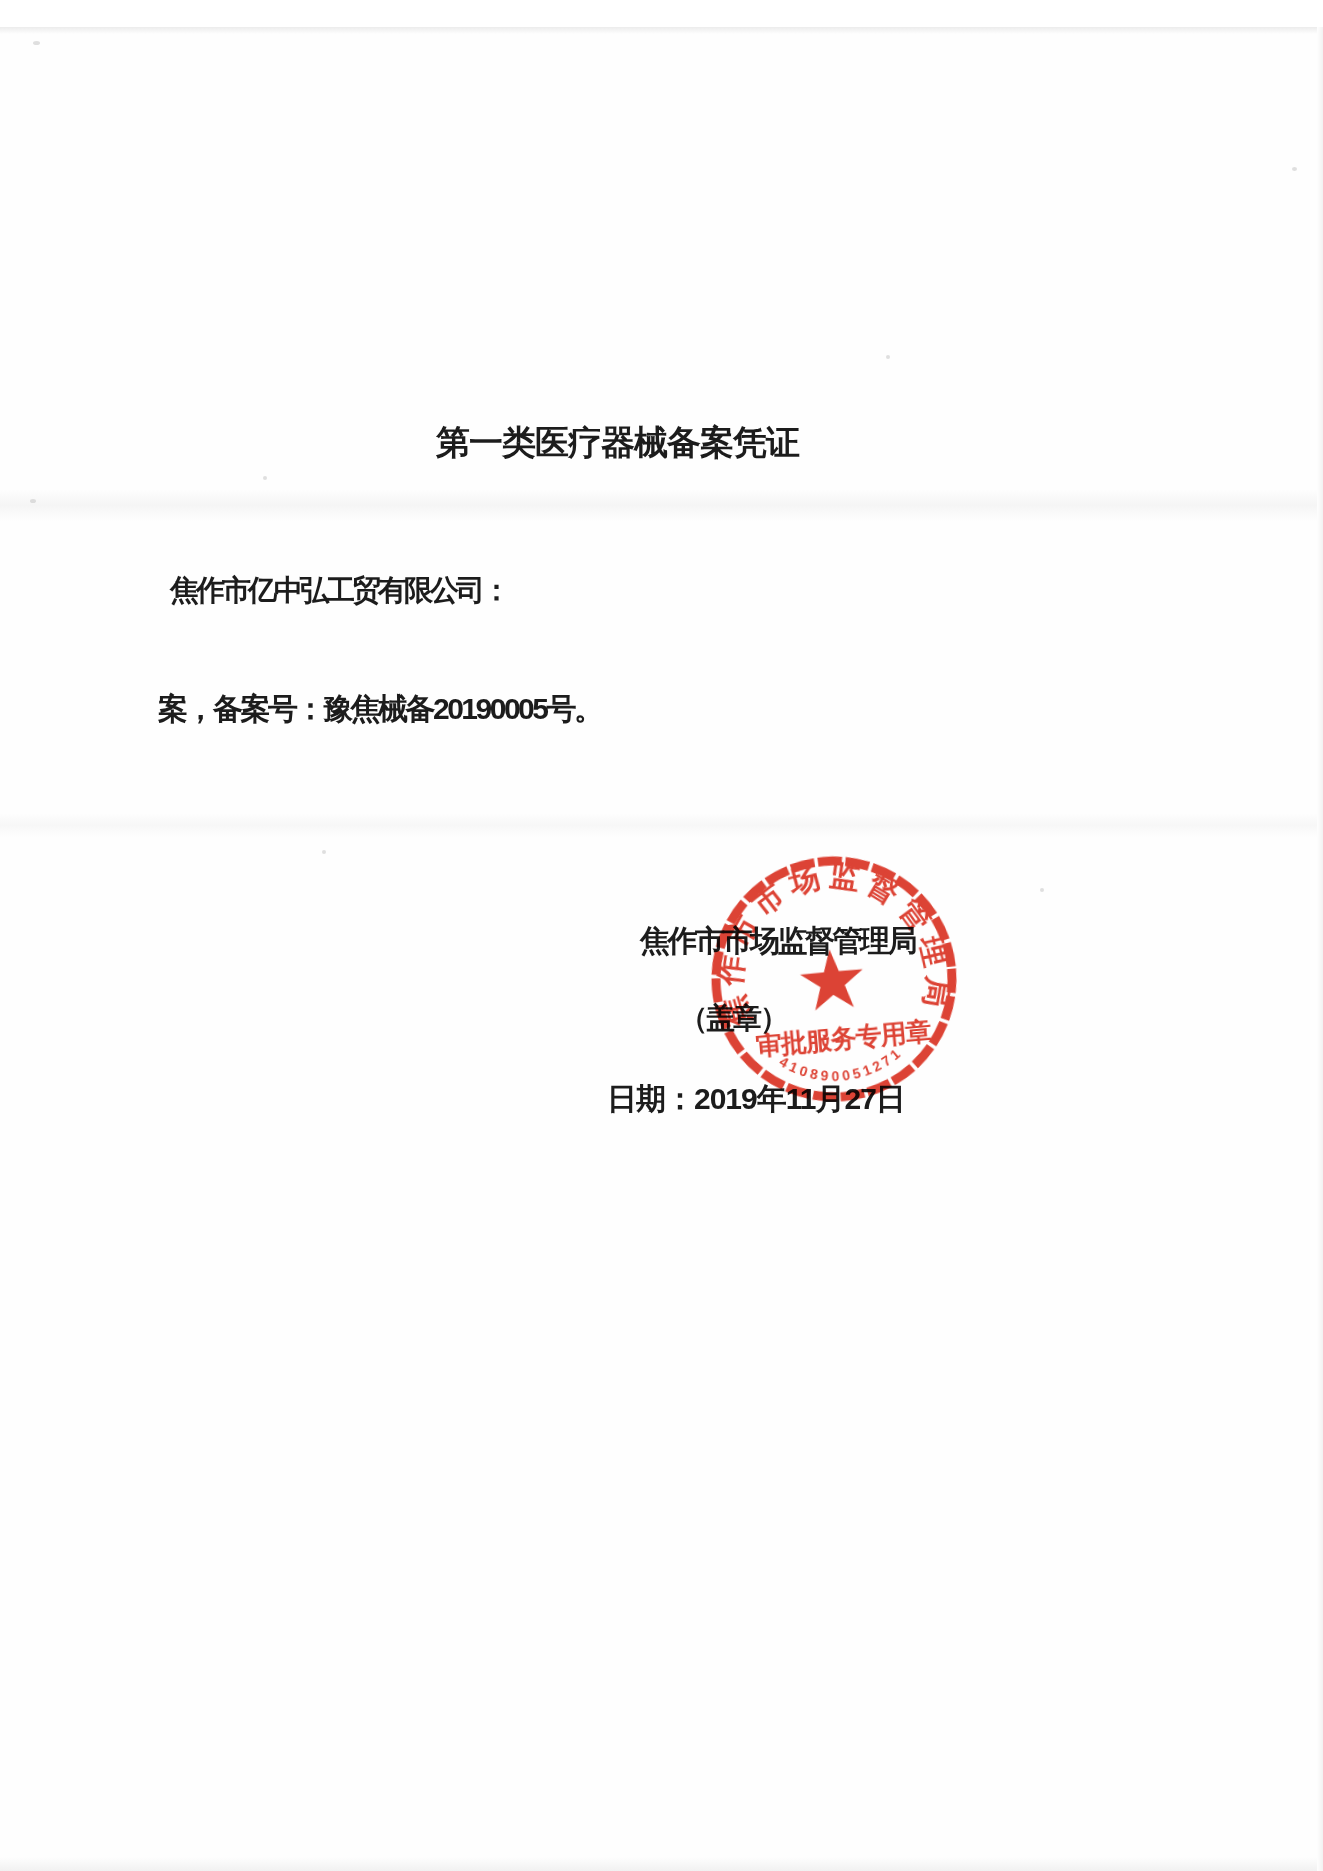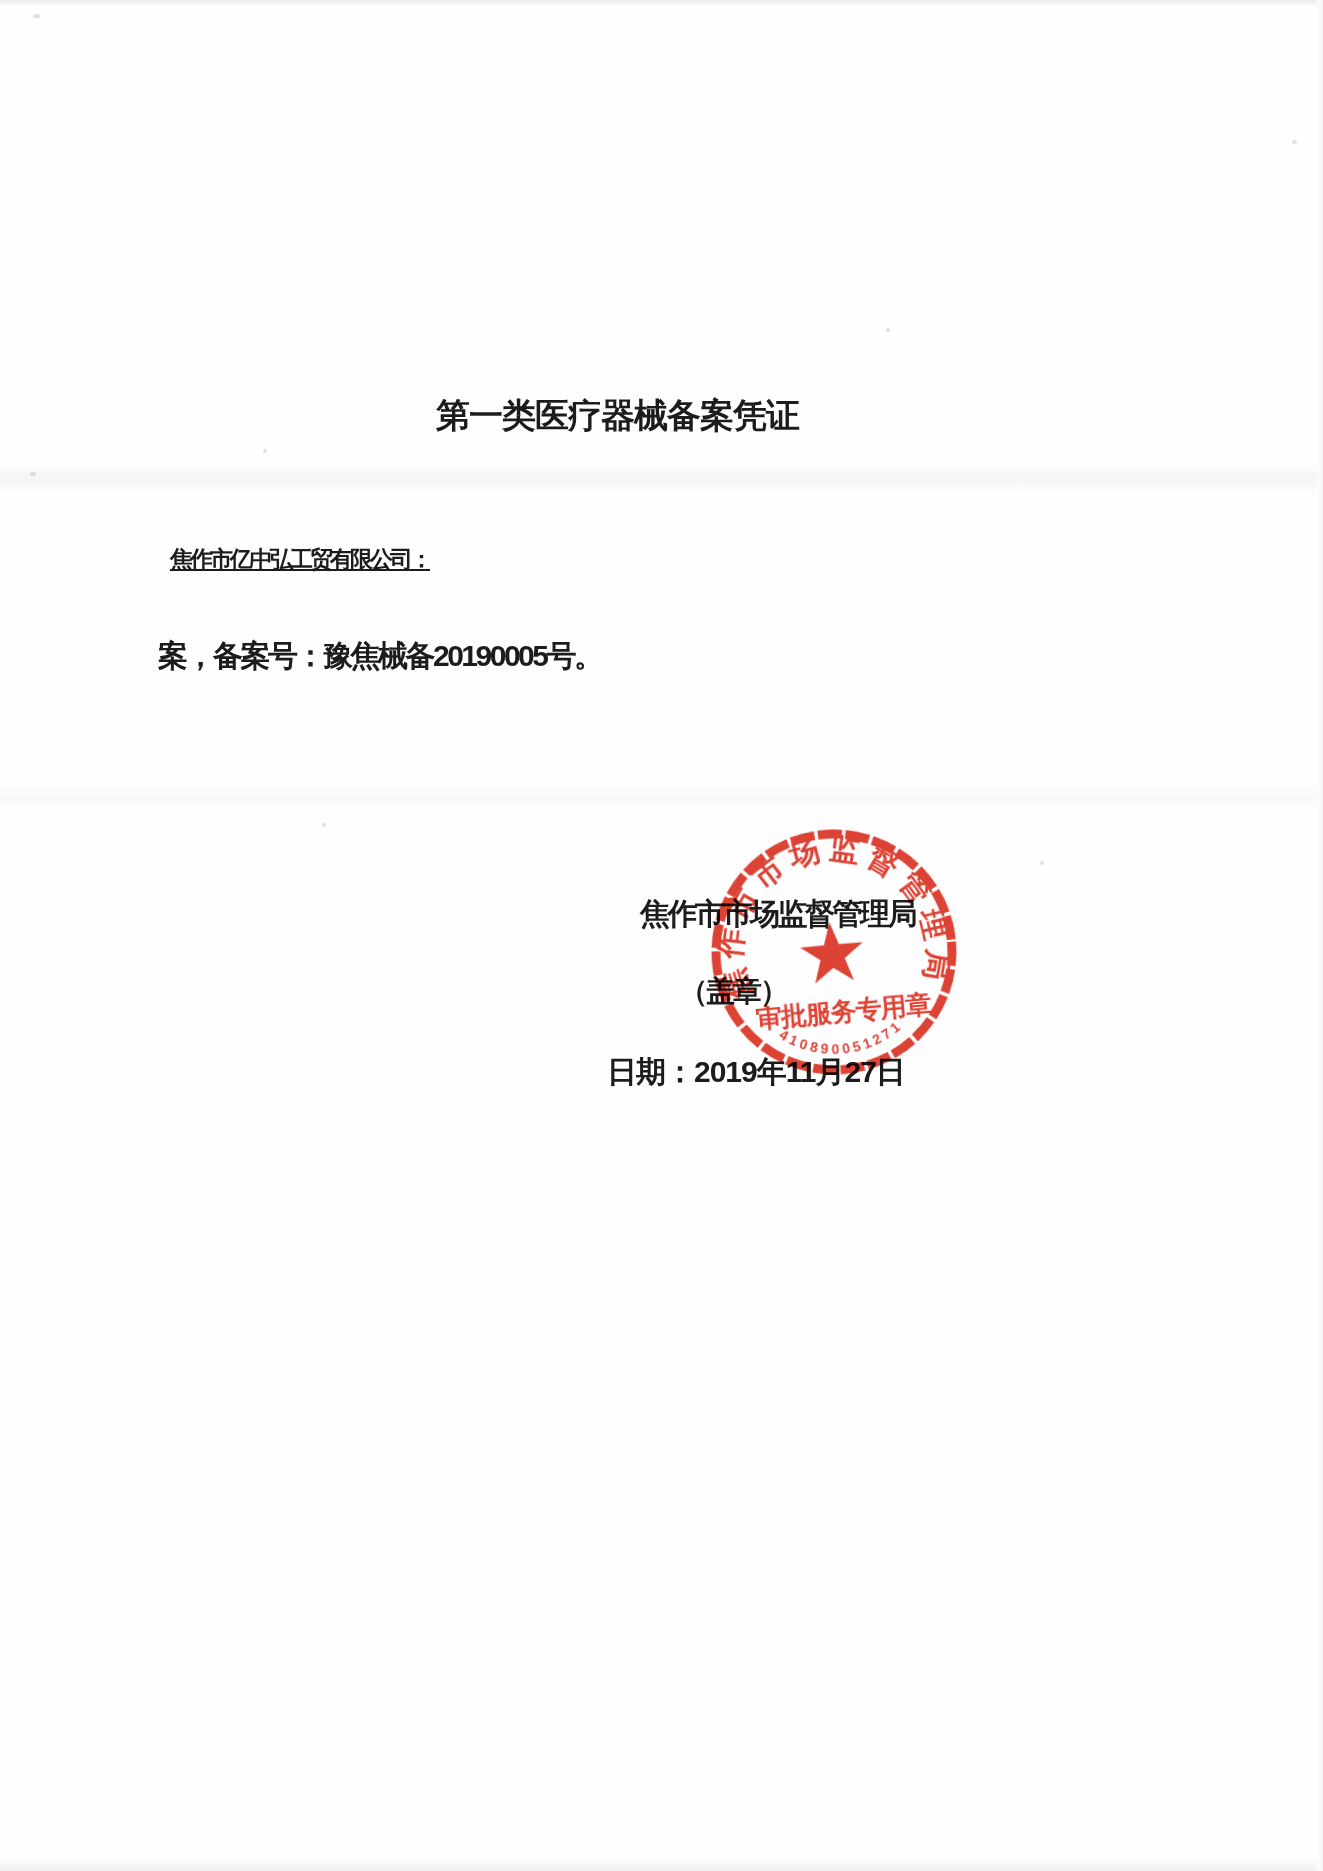--- a/index.html
+++ b/index.html
@@ -7,20 +7,21 @@
   body {
     background: #ffffff;
     font-family: "Liberation Sans", "DejaVu Sans", sans-serif;
     position: relative;
     overflow: hidden;
   }
   .page {
     position: absolute;
     inset: 0;
     background: #fefefe;
+    margin-top: 27px;
   }
   
   .band { position: absolute; left: 0; width: 100%; pointer-events: none; }
   .band-1 { top: 462px; height: 32px; background: linear-gradient(#fefefe, #f5f5f5 50%, #fefefe); }
   .band-2 { top: 786px; height: 24px; background: linear-gradient(#fefefe, #f7f7f7 50%, #fefefe); }
   .edge-top { top: 0; height: 7px; background: linear-gradient(#ececec, #fefefe); }
   .edge-bottom { bottom: 0; height: 14px; background: linear-gradient(#fefefe, #f1f1f1); }
   .edge-right { position: absolute; right: 0; top: 0; width: 6px; height: 100%; background: linear-gradient(to left, #f2f2f2, #fefefe); }
   
   .speck { position: absolute; border-radius: 50%; background: #bbbbbb; opacity: .45; pointer-events: none; }
@@ -33,25 +34,25 @@
   .s7 { left: 33px;  top: 14px;   width: 7px; height: 4px; }
 
   .txt { position: absolute; color: #1c1c1c; white-space: nowrap; }
 
   .title {
     left: 436px; top: 393px;
     font-size: 34px; font-weight: 700; letter-spacing: -1px;
   }
   .addressee {
     left: 170px; top: 544px;
-    font-size: 23px; font-weight: 700; letter-spacing: -3px; text-decoration: underline;
+    font-size: 29px; font-weight: 700; letter-spacing: -3px;
   }
   .body-line { font-size: 30px; font-weight: 600; letter-spacing: -2.5px; }
   .line1 { left: 189px; top: 615px; }
-  .line2 { left: 158px; top: 636px; }
+  .line2 { left: 158px; top: 662px; }
 
   .issuer {
     left: 640px; top: 894px;
     font-size: 30px; font-weight: 600; letter-spacing: -2.5px;
   }
   .seal-note {
     left: 679px; top: 972px;
     font-size: 29px; font-weight: 600; letter-spacing: -2px;
   }
   .date-line {

